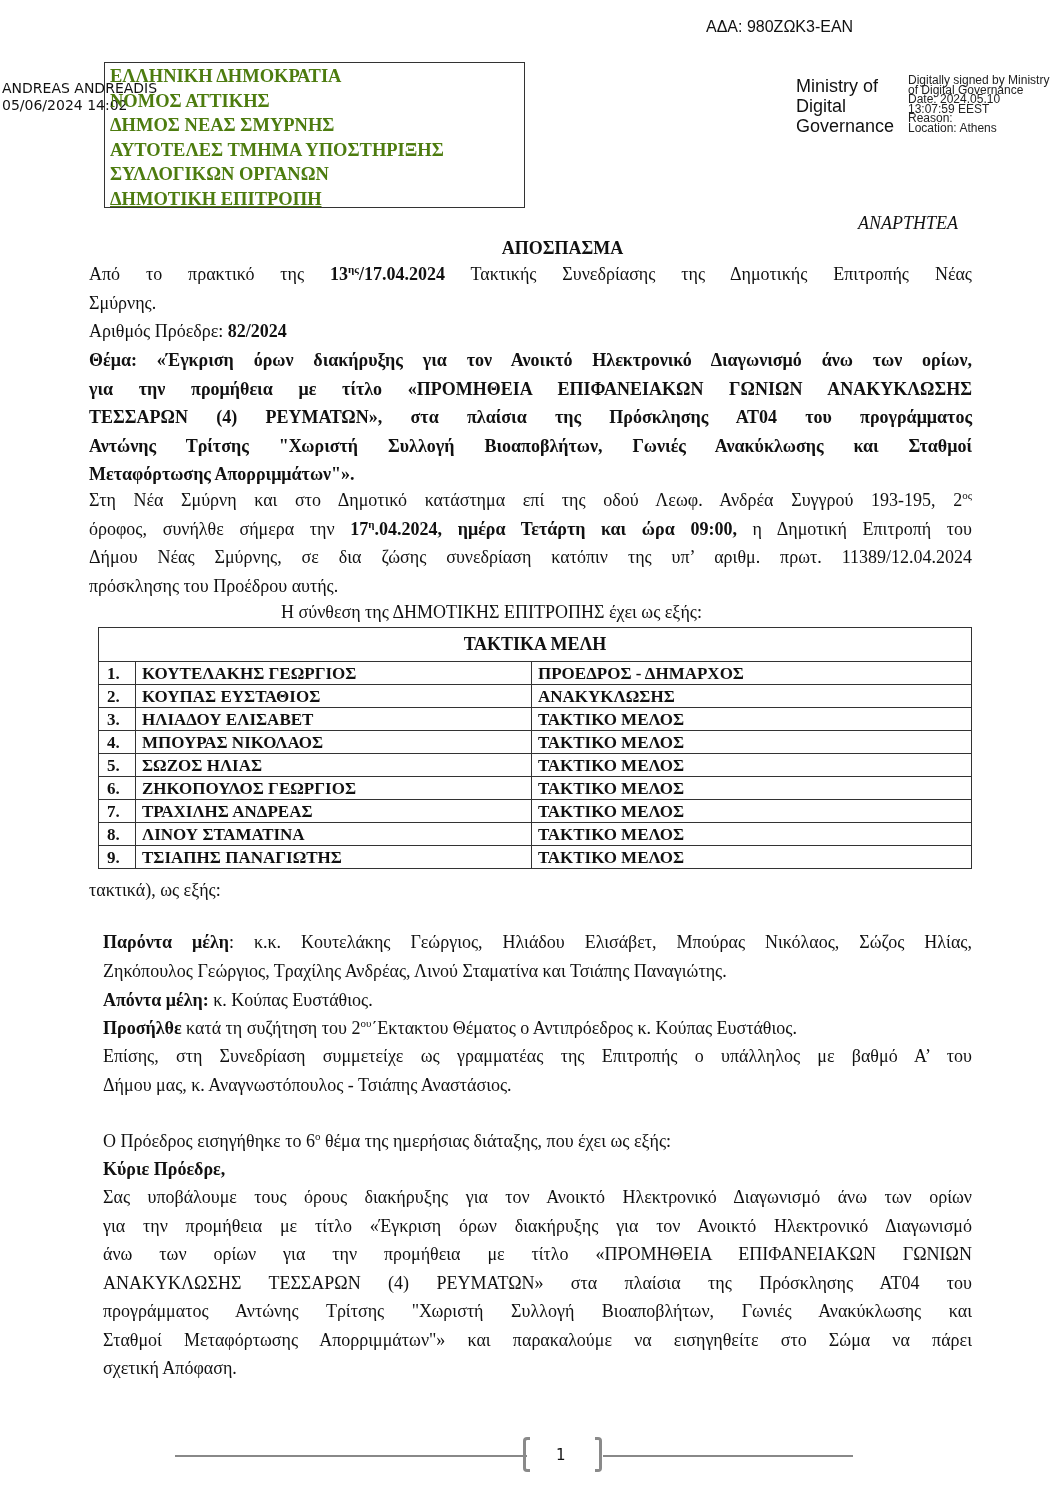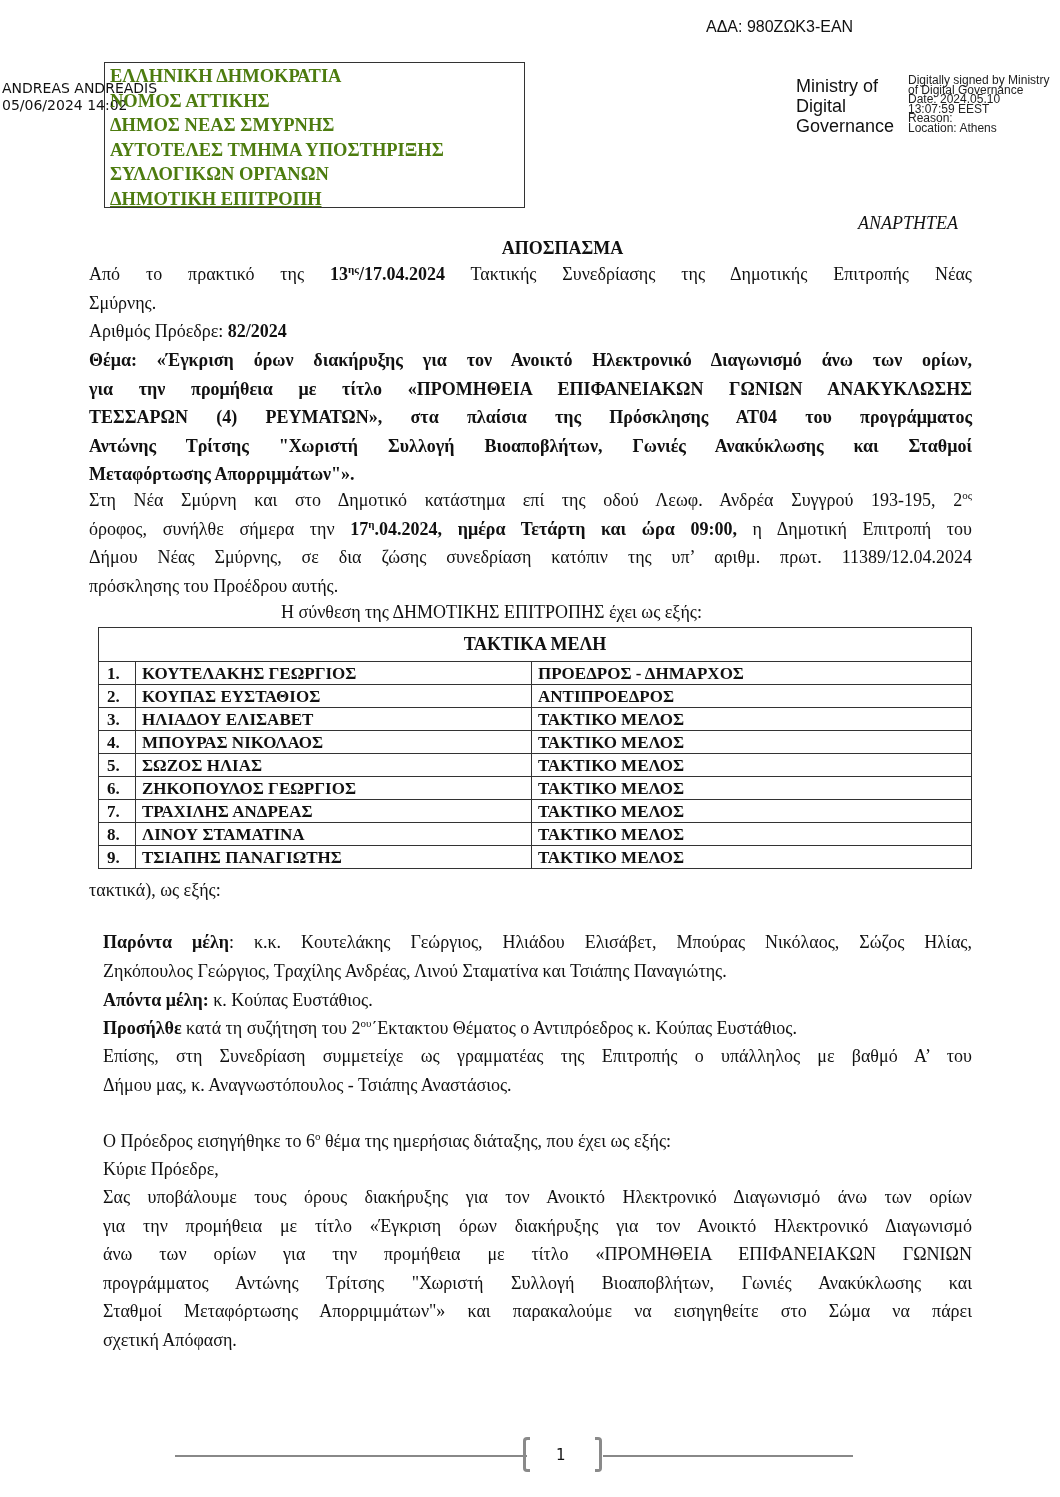--- a/index.html
+++ b/index.html
@@ -112,21 +112,21 @@
   </thead>
   <tbody id="members-body">
       <tr>
         <td class="num">1.</td>
         <td class="name">ΚΟΥΤΕΛΑΚΗΣ ΓΕΩΡΓΙΟΣ</td>
         <td class="role">ΠΡΟΕΔΡΟΣ - ΔΗΜΑΡΧΟΣ</td>
       </tr>
       <tr>
         <td class="num">2.</td>
         <td class="name">ΚΟΥΠΑΣ ΕΥΣΤΑΘΙΟΣ</td>
-        <td class="role">ΑΝΤΙΠΡΟΕΔΡΟΣ</td>
+        <td class="role">ΑΝΑΚΥΚΛΩΣΗΣ</td>
       </tr>
       <tr>
         <td class="num">3.</td>
         <td class="name">ΗΛΙΑΔΟΥ ΕΛΙΣΑΒΕΤ</td>
         <td class="role">ΤΑΚΤΙΚΟ ΜΕΛΟΣ</td>
       </tr>
       <tr>
         <td class="num">4.</td>
         <td class="name">ΜΠΟΥΡΑΣ ΝΙΚΟΛΑΟΣ</td>
         <td class="role">ΤΑΚΤΙΚΟ ΜΕΛΟΣ</td>
@@ -178,26 +178,27 @@
 
 <div class="p" style="top:1042px; left:103px; width:869px;">
   <span class="line">Επίσης, στη Συνεδρίαση συμμετείχε ως γραμματέας της Επιτροπής ο υπάλληλος με βαθμό Α’ του</span>
   <span class="line end">Δήμου μας, κ. Αναγνωστόπουλος - Τσιάπης Αναστάσιος.</span>
 </div>
 
 <div class="p" style="top:1127px; left:103px; width:869px;">
   <span>Ο Πρόεδρος εισηγήθηκε το 6</span><sup>ο</sup><span> θέμα της ημερήσιας διάταξης, που έχει ως εξής:</span>
 </div>
 
-<div class="p" style="top:1155px; left:103px; width:869px;">Κύριε Πρόεδρε,</div>
+<div class="p" style="top:1155px; left:103px; width:869px;font-weight:bold;">Κύριε Πρόεδρε,</div>
 
 <div class="p" style="top:1183px; left:103px; width:869px;">
   <span class="line">Σας υποβάλουμε τους όρους διακήρυξης για τον Ανοικτό Ηλεκτρονικό Διαγωνισμό άνω των ορίων</span>
   <span class="line">για την προμήθεια με τίτλο «Έγκριση όρων διακήρυξης για τον Ανοικτό Ηλεκτρονικό Διαγωνισμό</span>
   <span class="line">άνω των ορίων για την προμήθεια με τίτλο «ΠΡΟΜΗΘΕΙΑ ΕΠΙΦΑΝΕΙΑΚΩΝ ΓΩΝΙΩΝ</span>
+  <span class="line">ΑΝΑΚΥΚΛΩΣΗΣ ΤΕΣΣΑΡΩΝ (4) ΡΕΥΜΑΤΩΝ» στα πλαίσια της Πρόσκλησης ΑΤ04 του</span>
   <span class="line">προγράμματος Αντώνης Τρίτσης "Χωριστή Συλλογή Βιοαποβλήτων, Γωνιές Ανακύκλωσης και</span>
   <span class="line">Σταθμοί Μεταφόρτωσης Απορριμμάτων"» και παρακαλούμε να εισηγηθείτε στο Σώμα να πάρει</span>
   <span class="line end">σχετική Απόφαση.</span>
 </div>
 
 <div id="footer-line-l" class="abs"></div>
 <div id="brace-l" class="abs brace"></div>
 <div id="page-num" class="abs">1</div>
 <div id="brace-r" class="abs brace"></div>
 <div id="footer-line-r" class="abs"></div>

